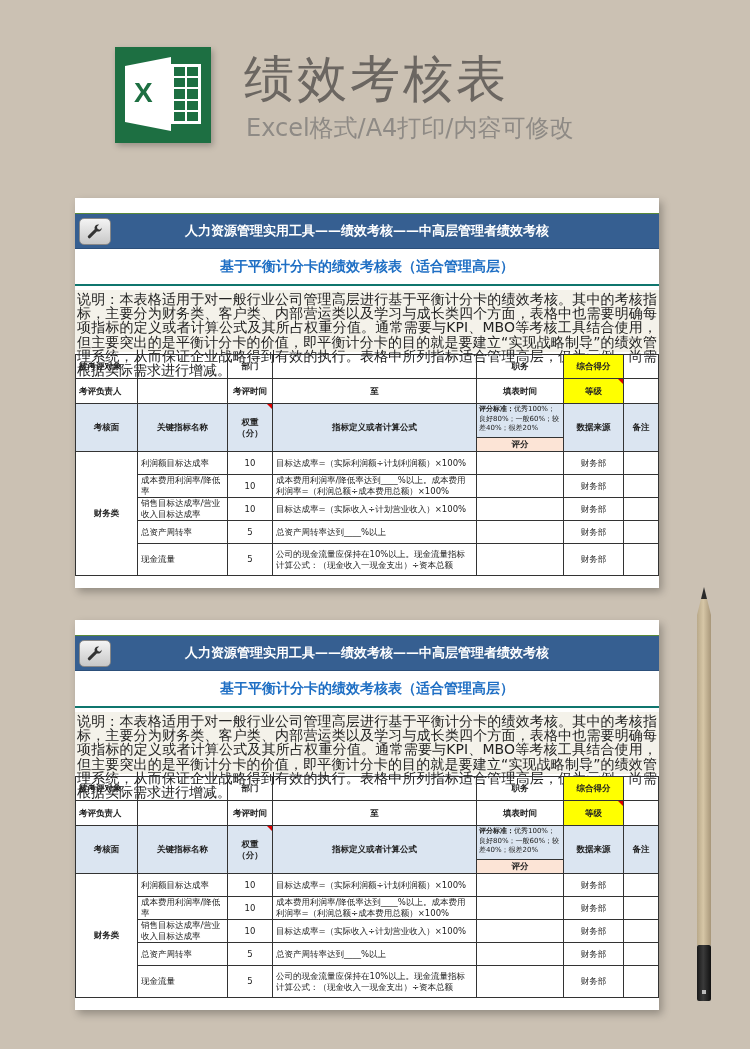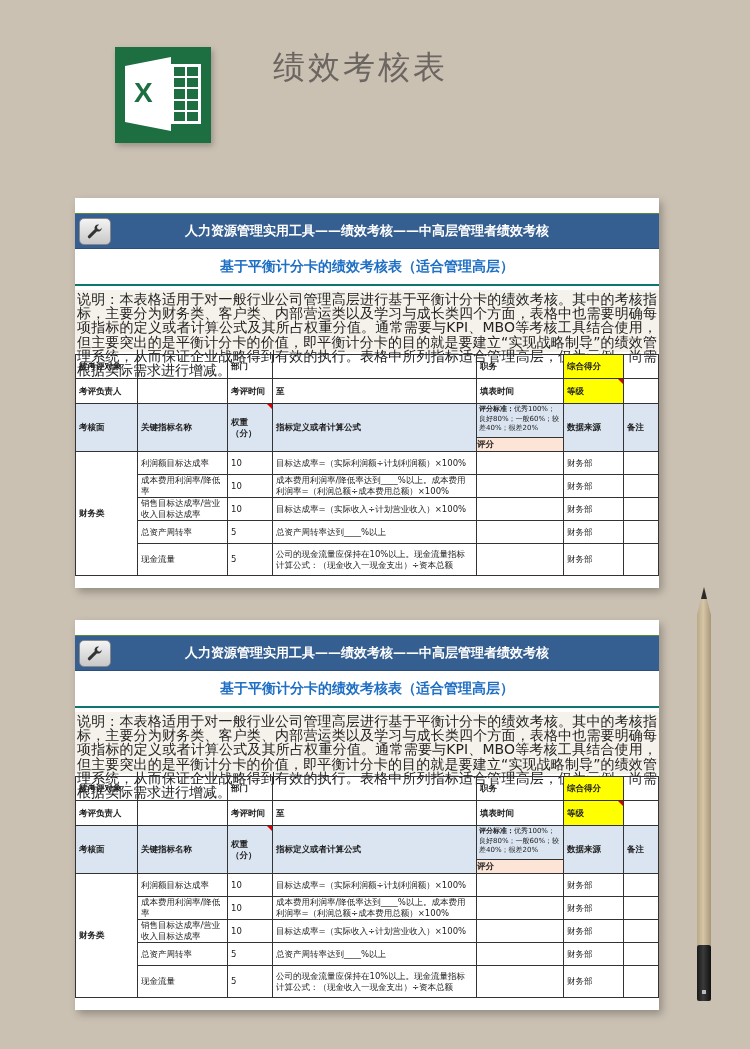--- a/index.html
+++ b/index.html
@@ -23,21 +23,21 @@
     position: absolute; left: 9px; top: 20px; font: bold 28px "Liberation Sans", sans-serif; color: #1d6f42;
   }
   .xl-logo .grid {
     position: absolute; left: 56px; top: 17px; width: 30px; height: 60px;
     background: #fff; padding: 3px;
     display: grid; grid-template-columns: 1fr 1fr; grid-template-rows: repeat(5, 1fr); gap: 2px;
   }
   .xl-logo .grid i { background: #1d6f42; display: block; }
   .main-title {
     position: absolute; left: 244px; top: 46px;
-    font-size: 32px; color: #6b6661; letter-spacing: 3px; margin-left: 29px;
+    font-size: 50px; color: #6b6661; letter-spacing: 3px;
   }
   .sub-title {
     position: absolute; left: 246px; top: 112px;
     font-size: 24px; color: #8e8a85;
   }
   
   .sheet {
     position: absolute; left: 75px; width: 584px; height: 390px;
     background: #fff; box-shadow: 3px 4px 8px rgba(0,0,0,0.28);
   }
@@ -64,32 +64,32 @@
     padding: 2px 2px 0 2px; text-align: justify;
   }
   table.grid {
     position: absolute; left: 0; top: 156px; width: 583px;
     border-collapse: collapse; table-layout: fixed; font-size: 8.5px; color: #222;
   }
   table.grid td {
     border: 1px solid #333; padding: 0 3px; vertical-align: middle; line-height: 11px;
   }
   .b { font-weight: bold; }
-  .c { }
+  .c { text-align: center; }
   .yellow { background: #ffff00; }
   .blue { background: #dbe5f1; }
   .redtri { position: relative; }
   .redtri::after {
     content: ""; position: absolute; right: 0; top: 0;
     border-top: 5px solid #d00; border-left: 5px solid transparent;
   }
   .rubric-cell { padding: 0 !important; }
   .rubric-top { background: #dbe5f1; font-size: 7px; line-height: 9.5px; padding: 1px 2px; text-align: left; border-bottom: 1px solid #333; height: 34px; }
   .rubric-top .b { font-weight: bold; }
-  .rubric-bot { background: #fce4d6; font-weight: bold; text-align: left; height: 13px; line-height: 13px; }
+  .rubric-bot { background: #fce4d6; font-weight: bold; text-align: center; height: 13px; line-height: 13px; }
   
   .pencil {
     position: absolute; left: 694px; top: 585px; width: 20px; height: 420px;
   }
 </style>
 </head>
 <body>
 
 <div class="banner">
   <div class="xl-logo">
@@ -103,20 +103,21 @@
         <i></i>
         <i></i>
         <i></i>
         <i></i>
         <i></i>
         <i></i>
         <i></i>
     </div>
   </div>
   <div class="main-title">绩效考核表</div>
+  <div class="sub-title">Excel格式/A4打印/内容可修改</div>
 </div>
 
 <div class="sheet" style="top:198px;">
   <div class="hdr">
     <div class="tool-btn">
       <svg width="18" height="18" viewBox="0 0 24 24">
           <path d="M21 6.5a5 5 0 0 1-6.6 4.7L6 19.6a2 2 0 1 1-2.8-2.8l8.4-8.4A5 5 0 0 1 17.5 2l-3 3 1 3 3 1 3-3z" fill="#333"></path>
         </svg>
     </div>
     <span>人力资源管理实用工具——绩效考核——中高层管理者绩效考核</span>

